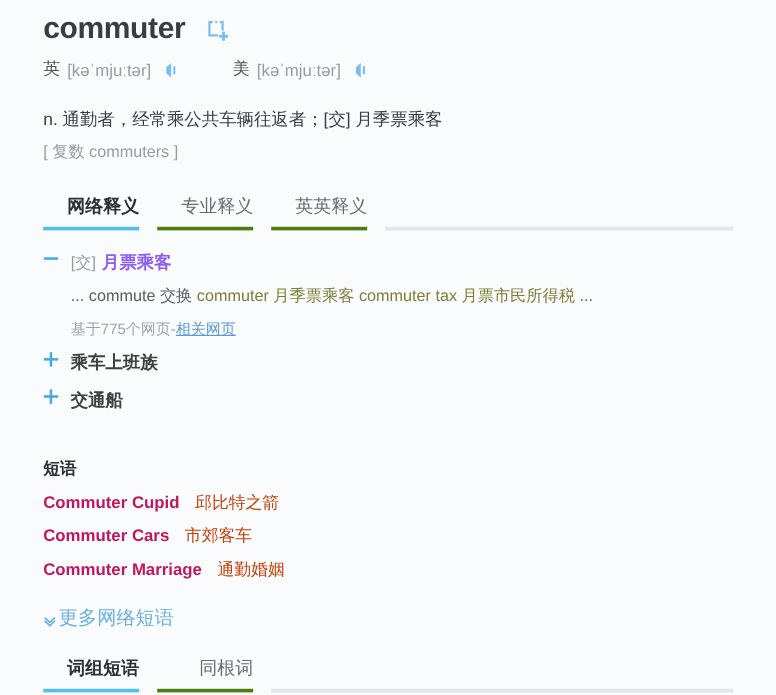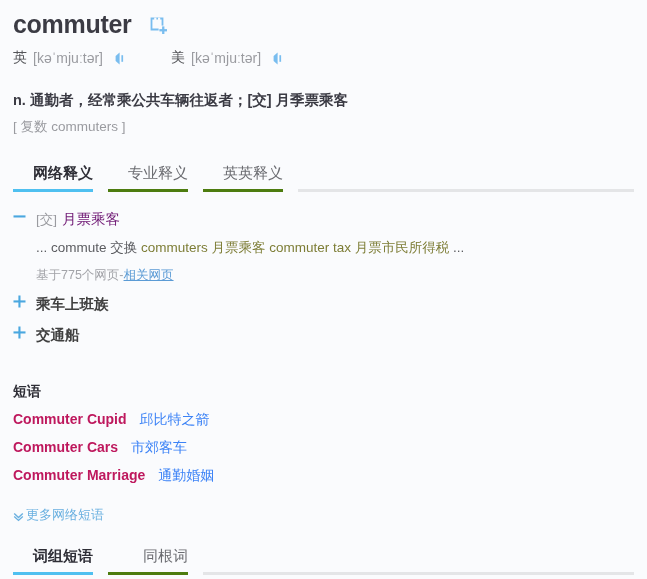--- a/index.html
+++ b/index.html
@@ -7,21 +7,21 @@
   body {
     width: 647px;
     height: 579px;
     background: #fafbfd;
     font-family: "Liberation Sans", "DejaVu Sans", sans-serif;
     color: #333;
     overflow: hidden;
     position: relative;
   }
 
-  .page { padding: 0 13px; }
+  .page { padding: 0 36px; }
 
   
   .headword-row {
     display: flex;
     align-items: center;
     padding-top: 10px;
     height: 38px;
   }
   .headword {
     font-size: 25px;
@@ -56,21 +56,21 @@
     width: 15px;
     height: 15px;
     display: inline-block;
     cursor: pointer;
   }
 
   
   .def-block { margin-top: 18px; }
   .def-main {
     font-size: 14.5px;
-    font-weight: bold;
+    font-weight: normal;
     color: #3b3b44;
     line-height: 20px;
   }
   .def-plural {
     font-size: 13.5px;
     color: #9a9ba0;
     margin-top: 8px;
     line-height: 18px;
   }
 
@@ -117,21 +117,21 @@
   .toggle-icon {
     width: 13px;
     height: 13px;
     flex: 0 0 13px;
     margin-right: 10px;
     position: relative;
     top: -1px;
     cursor: pointer;
   }
   .entry-tag { color: #9a9ba0; font-size: 13.5px; margin-right: 5px; }
-  .entry-title { color: #701a75; font-weight: normal; }
+  .entry-title { color: #8b5cf6; font-weight: bold; }
   .entry-title-plain { color: #404040; font-weight: bold; }
 
   .entry-example {
     margin-left: 23px;
     margin-top: 7px;
     font-size: 13.5px;
     color: #5b5c60;
     line-height: 20px;
   }
   .hl { color: #7d7d36; }
@@ -164,29 +164,29 @@
     font-size: 14px;
     line-height: 20px;
     display: flex;
     align-items: baseline;
   }
   .phrase-en {
     color: #be185d;
     font-weight: bold;
     cursor: pointer;
   }
-  .phrase-cn { color: #3b82f6; margin-left: 13px; }
+  .phrase-cn { color: #c2410c; margin-left: 13px; }
 
   
   .more-row {
     margin-top: 21px;
     display: flex;
     align-items: center;
     cursor: pointer;
-    font-size: 13px;
+    font-size: 16px;
   }
   .chevron-icon {
     width: 11px;
     height: 11px;
     margin-right: 2px;
     display: inline-block;
   }
   .more-label { color: #6ab0e0; }
 
   
@@ -252,21 +252,21 @@
       <div class="entry-head">
         <span class="toggle-icon">
           <svg viewBox="0 0 13 13" width="13" height="13">
             <rect x="0.5" y="5.4" width="12" height="2.1" fill="#4aa7e0"></rect>
           </svg>
         </span>
         <span class="entry-tag">[交]</span>
         <span class="entry-title">月票乘客</span>
       </div>
       <div class="entry-example">
-        <span>... commute 交换 </span><span class="hl">commuters 月票乘客</span><span> </span><span class="hl">commuter tax 月票市民所得税</span><span> ...</span>
+        <span>... commute 交换 </span><span class="hl">commuter 月季票乘客</span><span> </span><span class="hl">commuter tax 月票市民所得税</span><span> ...</span>
       </div>
       <div class="entry-source">
         <span>基于775个网页-</span><a>相关网页</a>
       </div>
     </div>
 
     <div class="entry entry-collapsed">
       <div class="entry-head">
         <span class="toggle-icon">
           <svg viewBox="0 0 13 13" width="13" height="13">

